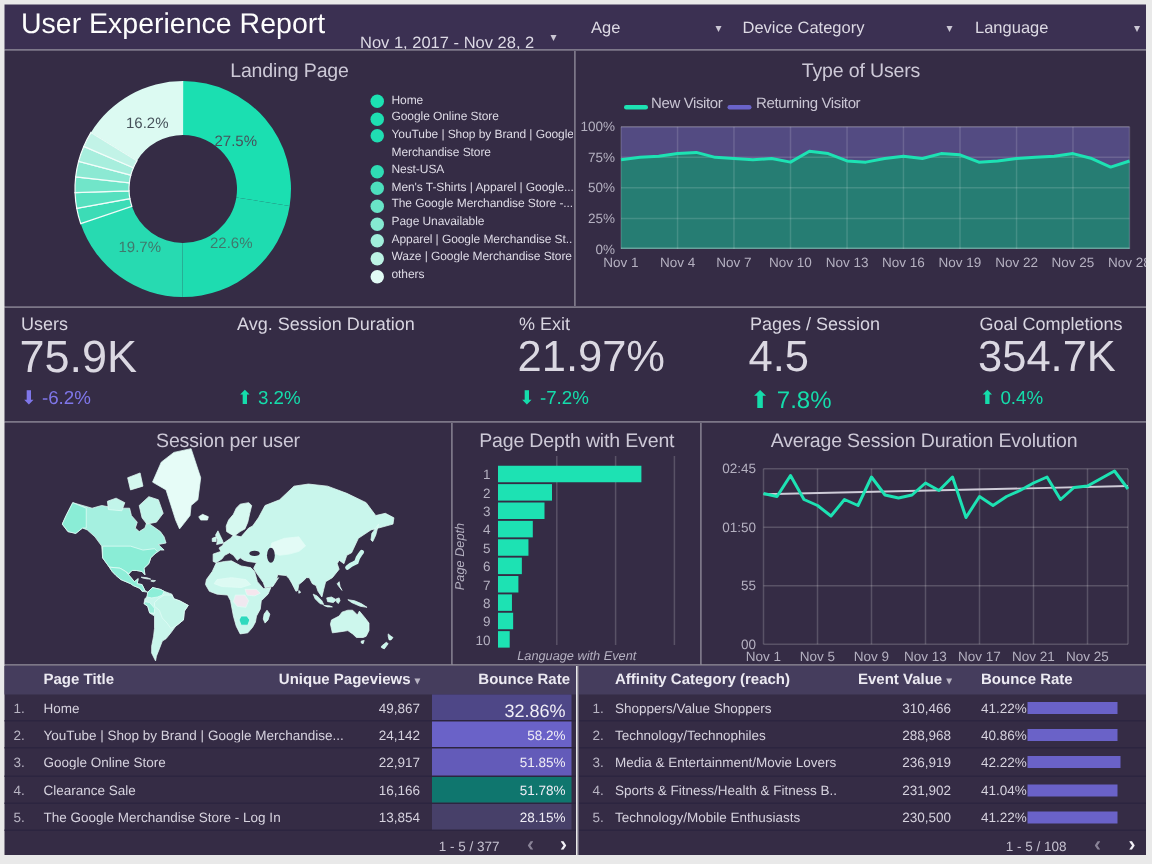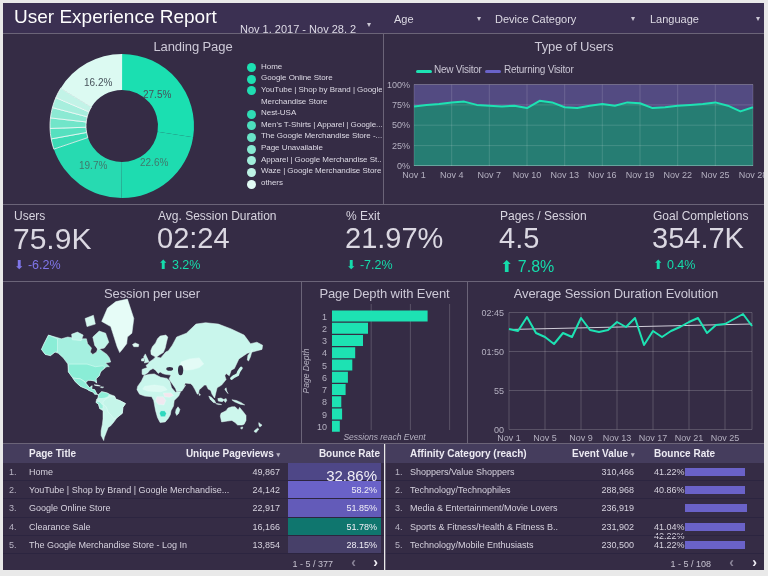--- a/index.html
+++ b/index.html
@@ -109,21 +109,20 @@
 <text x="369.0" y="144.0" text-anchor="middle" fill="#b5b1c1" font-size="9">Nov 28</text>
 </svg>
 </div>
 
 <div class="panel" style="left:3px; top:205px; width:761px; height:76px;">
   <div class="abs" style="left:11px; top:4px; color:#d8d5e0; font-size:12px;">Users</div>
   <div class="abs" style="left:10px; top:17px; color:#dbd8e2; font-size:30px;">75.9K</div>
   <div class="abs" style="left:11px; top:52px; color:#7f76e9; font-size:12.5px;">⬇ -6.2%</div>
 
   <div class="abs" style="left:155px; top:4px; color:#d8d5e0; font-size:12px;">Avg. Session Duration</div>
-  <div class="abs" style="left:154px; top:17px; color:#dbd8e2; font-size:29px;">02:24</div>
   <div class="abs" style="left:155px; top:52px; color:#15dcab; font-size:12.5px;">⬆ 3.2%</div>
 
   <div class="abs" style="left:343px; top:4px; color:#d8d5e0; font-size:12px;">% Exit</div>
   <div class="abs" style="left:342px; top:17px; color:#dbd8e2; font-size:29px;">21.97%</div>
   <div class="abs" style="left:343px; top:52px; color:#15dcab; font-size:12.5px;">⬇ -7.2%</div>
 
   <div class="abs" style="left:497px; top:4px; color:#d8d5e0; font-size:12px;">Pages / Session</div>
   <div class="abs" style="left:496px; top:17px; color:#dbd8e2; font-size:29px;">4.5</div>
   <div class="abs" style="left:497px; top:52px; color:#15dcab; font-size:16px;">⬆ 7.8%</div>
 
@@ -200,21 +199,21 @@
 <text x="25.0" y="98.75" text-anchor="end" fill="#b5b1c1" font-size="9">6</text>
 <rect x="30.0" y="102.00" width="13.6" height="11" fill="#1de2b3"></rect>
 <text x="25.0" y="111.00" text-anchor="end" fill="#b5b1c1" font-size="9">7</text>
 <rect x="30.0" y="114.25" width="9.3" height="11" fill="#1de2b3"></rect>
 <text x="25.0" y="123.25" text-anchor="end" fill="#b5b1c1" font-size="9">8</text>
 <rect x="30.0" y="126.50" width="10.1" height="11" fill="#1de2b3"></rect>
 <text x="25.0" y="135.50" text-anchor="end" fill="#b5b1c1" font-size="9">9</text>
 <rect x="30.0" y="138.75" width="7.8" height="11" fill="#1de2b3"></rect>
 <text x="25.0" y="147.75" text-anchor="end" fill="#b5b1c1" font-size="9">10</text>
 </svg>
-  <div class="abs" style="left:0; top:150px; width:100%; text-align:center; color:#b5b1c1; font-size:8.5px; font-style:italic;">Sessions reach Event</div>
+  <div class="abs" style="left:0; top:150px; width:100%; text-align:center; color:#b5b1c1; font-size:8.5px; font-style:italic;">Language with Event</div>
 </div>
 
 <div class="panel" style="left:468px; top:282px; width:296px; height:161px;">
   <div class="ptitle" style="top:4px;">Average Session Duration Evolution</div>
   <svg class="abs" style="left:0; top:0;" width="296" height="161" viewBox="0 0 296 161" id="linechart">
 <line x1="41.0" y1="30.5" x2="284.0" y2="30.5" stroke="#ffffff" stroke-opacity="0.18" stroke-width="1"></line>
 <line x1="41.0" y1="69.5" x2="284.0" y2="69.5" stroke="#ffffff" stroke-opacity="0.18" stroke-width="1"></line>
 <line x1="41.0" y1="108.5" x2="284.0" y2="108.5" stroke="#ffffff" stroke-opacity="0.18" stroke-width="1"></line>
 <line x1="41.0" y1="147.5" x2="284.0" y2="147.5" stroke="#ffffff" stroke-opacity="0.18" stroke-width="1"></line>
 <line x1="41.0" y1="30.5" x2="41.0" y2="147.5" stroke="#ffffff" stroke-opacity="0.18" stroke-width="1"></line>
@@ -245,21 +244,21 @@
 <div style="position:absolute; left:0; top:0; width:100%; height:19px; background:#453d5d;">
 <div style="position:absolute; left:26px; top:4px; color:#eceaf2; font-size:10px; font-weight:bold;">Page Title</div>
 <div style="position:absolute; right:104px; top:4px; color:#eceaf2; font-size:10px; font-weight:bold;">Unique Pageviews <span style="font-size:7px; color:#b9b5c4;">▾</span></div>
 <div style="position:absolute; right:4px; top:4px; color:#eceaf2; font-size:10px; font-weight:bold;">Bounce Rate</div>
 </div>
 <div style="position:absolute; left:0; top:19.0px; width:100%; height:18.2px; border-bottom:1px solid #2c2540;">
 <div style="position:absolute; left:6px; top:4px; color:#b9b5c4; font-size:9px;">1.</div>
 <div style="position:absolute; left:26px; top:4px; color:#d6d2de; font-size:9px; white-space:nowrap; overflow:hidden; width:230px;">Home</div>
 <div style="position:absolute; right:104px; top:4px; color:#d6d2de; font-size:9px;">49,867</div>
 <div style="position:absolute; left:285px; top:0; width:93px; height:17.2px; background:#4e4787;">
-        <div style="position:absolute; right:4px; top:4px; color:#f0eef6; font-size:15px;">32.86%</div>
+        <div style="position:absolute; right:4px; top:4px; color:#f0eef6; font-size:12px;">32.86%</div>
       </div>
 </div>
 <div style="position:absolute; left:0; top:37.2px; width:100%; height:18.2px; border-bottom:1px solid #2c2540;">
 <div style="position:absolute; left:6px; top:4px; color:#b9b5c4; font-size:9px;">2.</div>
 <div style="position:absolute; left:26px; top:4px; color:#d6d2de; font-size:9px; white-space:nowrap; overflow:hidden; width:230px;">YouTube | Shop by Brand | Google Merchandise...</div>
 <div style="position:absolute; right:104px; top:4px; color:#d6d2de; font-size:9px;">24,142</div>
 <div style="position:absolute; left:285px; top:0; width:93px; height:17.2px; background:#6a62c8;">
         <div style="position:absolute; right:4px; top:4px; color:#f0eef6; font-size:9px;">58.2%</div>
       </div>
 </div>
@@ -311,21 +310,21 @@
 <div style="position:absolute; left:9px; top:4px; color:#b9b5c4; font-size:9px;">2.</div>
 <div style="position:absolute; left:24px; top:4px; color:#d6d2de; font-size:9px; white-space:nowrap; overflow:hidden; width:210px;">Technology/Technophiles</div>
 <div style="position:absolute; right:130px; top:4px; color:#d6d2de; font-size:9px;">288,968</div>
 <div style="position:absolute; left:268px; top:4px; color:#d6d2de; font-size:9px;">40.86%</div>
 <div style="position:absolute; left:299px; top:5px; width:59.8px; height:8px; background:#6a62c8;"></div>
 </div>
 <div style="position:absolute; left:0; top:55.4px; width:100%; height:18.2px; border-bottom:1px solid #2c2540;">
 <div style="position:absolute; left:9px; top:4px; color:#b9b5c4; font-size:9px;">3.</div>
 <div style="position:absolute; left:24px; top:4px; color:#d6d2de; font-size:9px; white-space:nowrap; overflow:hidden; width:210px;">Media &amp; Entertainment/Movie Lovers</div>
 <div style="position:absolute; right:130px; top:4px; color:#d6d2de; font-size:9px;">236,919</div>
-<div style="position:absolute; left:268px; top:4px; color:#d6d2de; font-size:9px;margin-top:28px;">42.22%</div>
+<div style="position:absolute; left:268px; top:4px; color:#d6d2de; font-size:9px;">42.22%</div>
 <div style="position:absolute; left:299px; top:5px; width:61.9px; height:8px; background:#6a62c8;"></div>
 </div>
 <div style="position:absolute; left:0; top:73.6px; width:100%; height:18.2px; border-bottom:1px solid #2c2540;">
 <div style="position:absolute; left:9px; top:4px; color:#b9b5c4; font-size:9px;">4.</div>
 <div style="position:absolute; left:24px; top:4px; color:#d6d2de; font-size:9px; white-space:nowrap; overflow:hidden; width:210px;">Sports &amp; Fitness/Health &amp; Fitness B..</div>
 <div style="position:absolute; right:130px; top:4px; color:#d6d2de; font-size:9px;">231,902</div>
 <div style="position:absolute; left:268px; top:4px; color:#d6d2de; font-size:9px;">41.04%</div>
 <div style="position:absolute; left:299px; top:5px; width:60.1px; height:8px; background:#6a62c8;"></div>
 </div>
 <div style="position:absolute; left:0; top:91.8px; width:100%; height:18.2px; border-bottom:1px solid #2c2540;">

